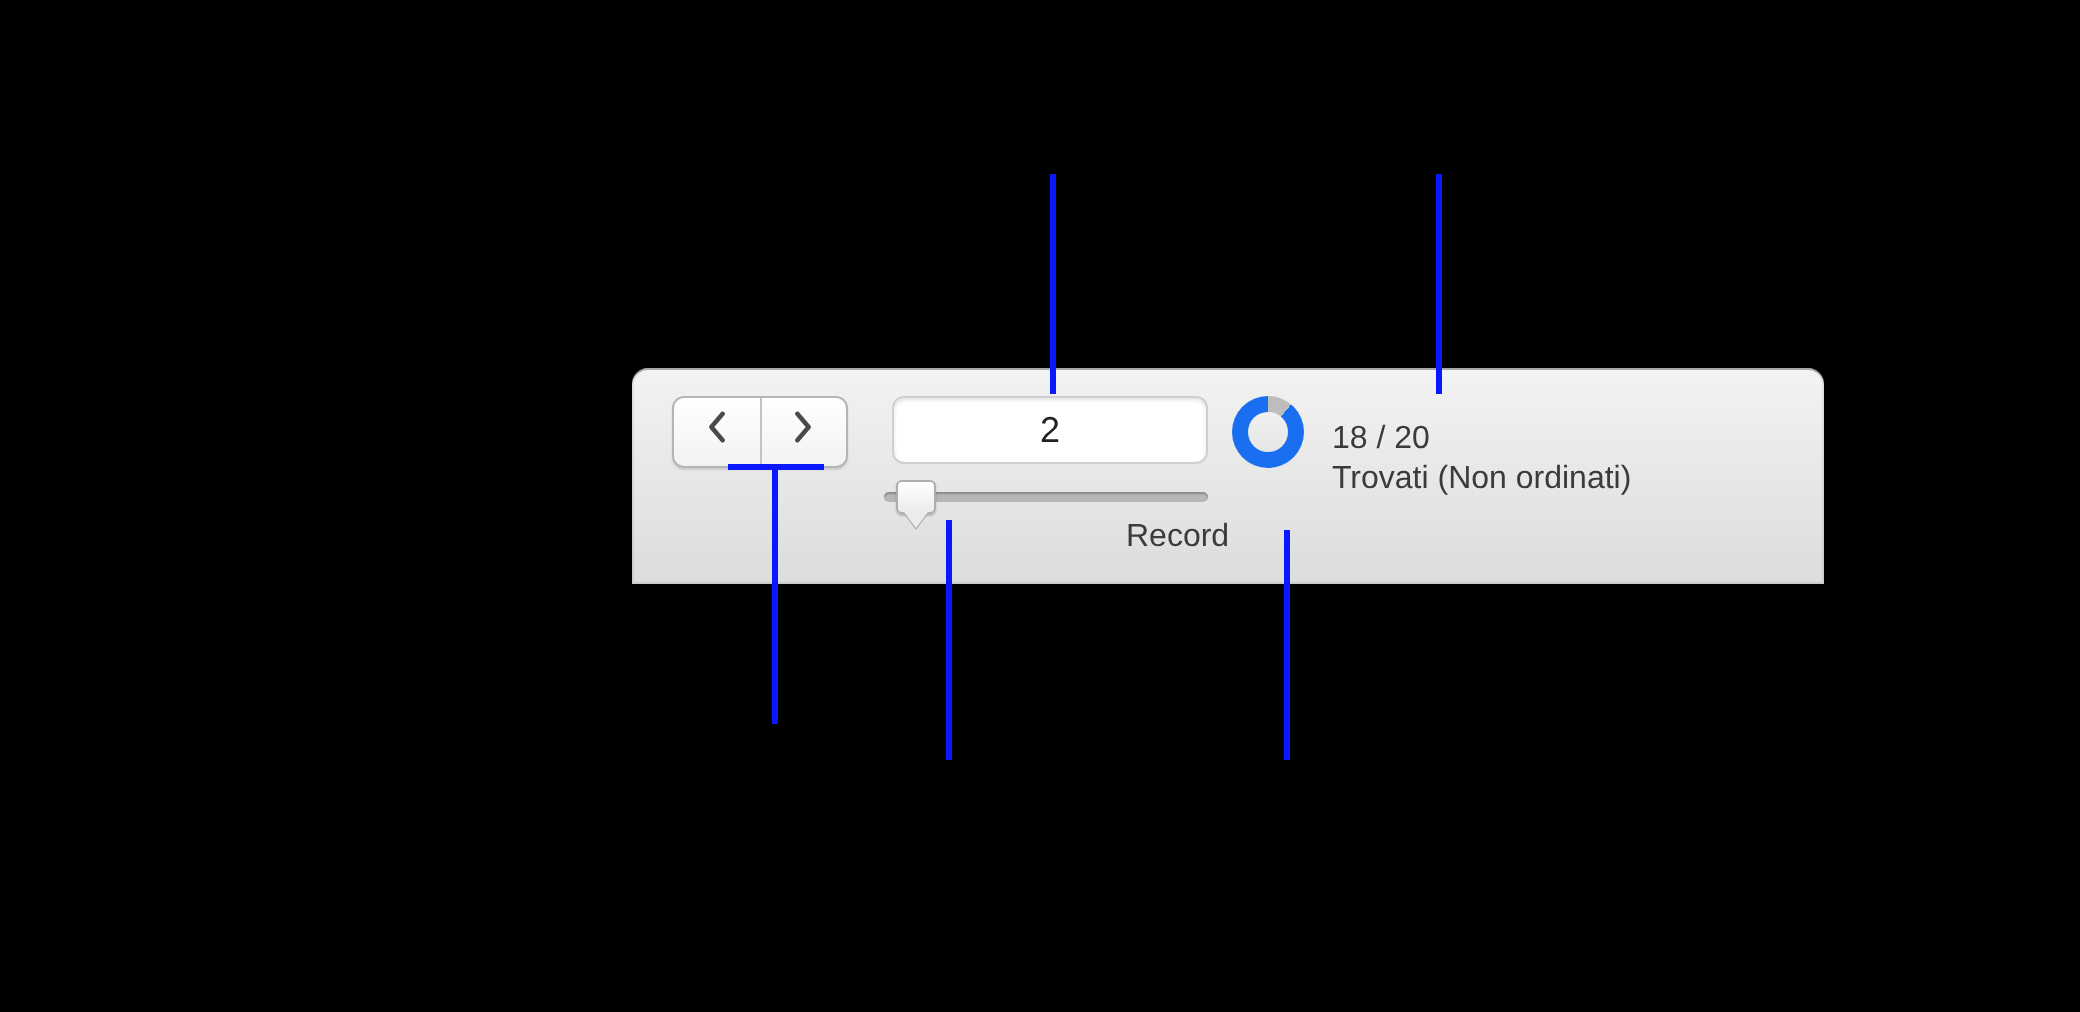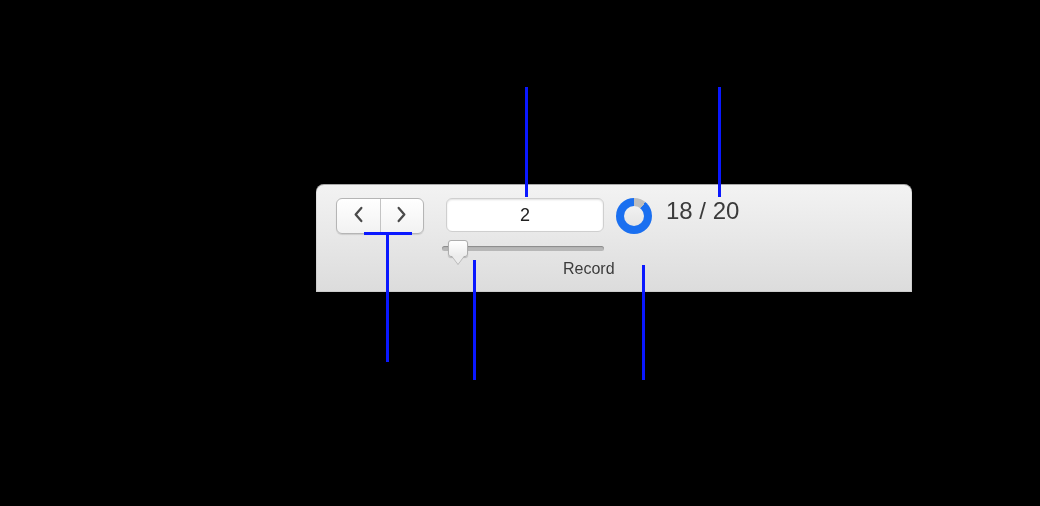--- a/index.html
+++ b/index.html
@@ -37,21 +37,21 @@
     border-left:6px solid transparent;border-right:6px solid transparent;border-top:8px solid #ececec;
     filter:drop-shadow(0 1px 0 #adadad);
   }
   .record-label{position:absolute;left:247px;top:76px;font-size:16px;color:#3b3b3b;}
   .pie{
     position:absolute;left:300px;top:14px;width:36px;height:36px;border-radius:50%;
     background:conic-gradient(#bdbdbd 0deg 40deg,#1a6ff0 40deg 360deg);
     display:flex;align-items:center;justify-content:center;
   }
   .pie::after{content:"";width:20px;height:20px;border-radius:50%;background:linear-gradient(#f1f1f1,#e5e5e5);}
-  .status{position:absolute;left:350px;top:12px;font-size:24px;color:#3b3b3b;line-height:1.25;}
+  .status{position:absolute;left:350px;top:26px;font-size:16px;color:#3b3b3b;line-height:1.25;}
   
   .callout{position:absolute;background:#0a18ff;width:3px;}
   .callout::before,.callout::after{content:"";position:absolute;background:#0a18ff;}
   .h-tip{position:absolute;background:#0a18ff;height:3px;}
 </style>
 </head>
 <body>
 
 <div class="panel">
 
@@ -81,20 +81,21 @@
     <div class="track"></div>
     <div class="thumb" style="left:10%"></div>
   </div>
 
   <div class="record-label">Record</div>
 
   <div class="pie"></div>
 
   <div class="status">
     <div>18 / 20</div>
+    <div>Trovati (Non ordinati)</div>
   </div>
 </div>
 
 <div class="callout" style="left:525px;top:87px;height:110px;"></div>
 <div class="callout" style="left:718px;top:87px;height:110px;"></div>
 <div class="h-tip" style="left:364px;top:232px;width:48px;"></div>
 <div class="callout" style="left:386px;top:232px;height:130px;"></div>
 <div class="callout" style="left:473px;top:260px;height:120px;"></div>
 <div class="callout" style="left:642px;top:265px;height:115px;"></div>
 

